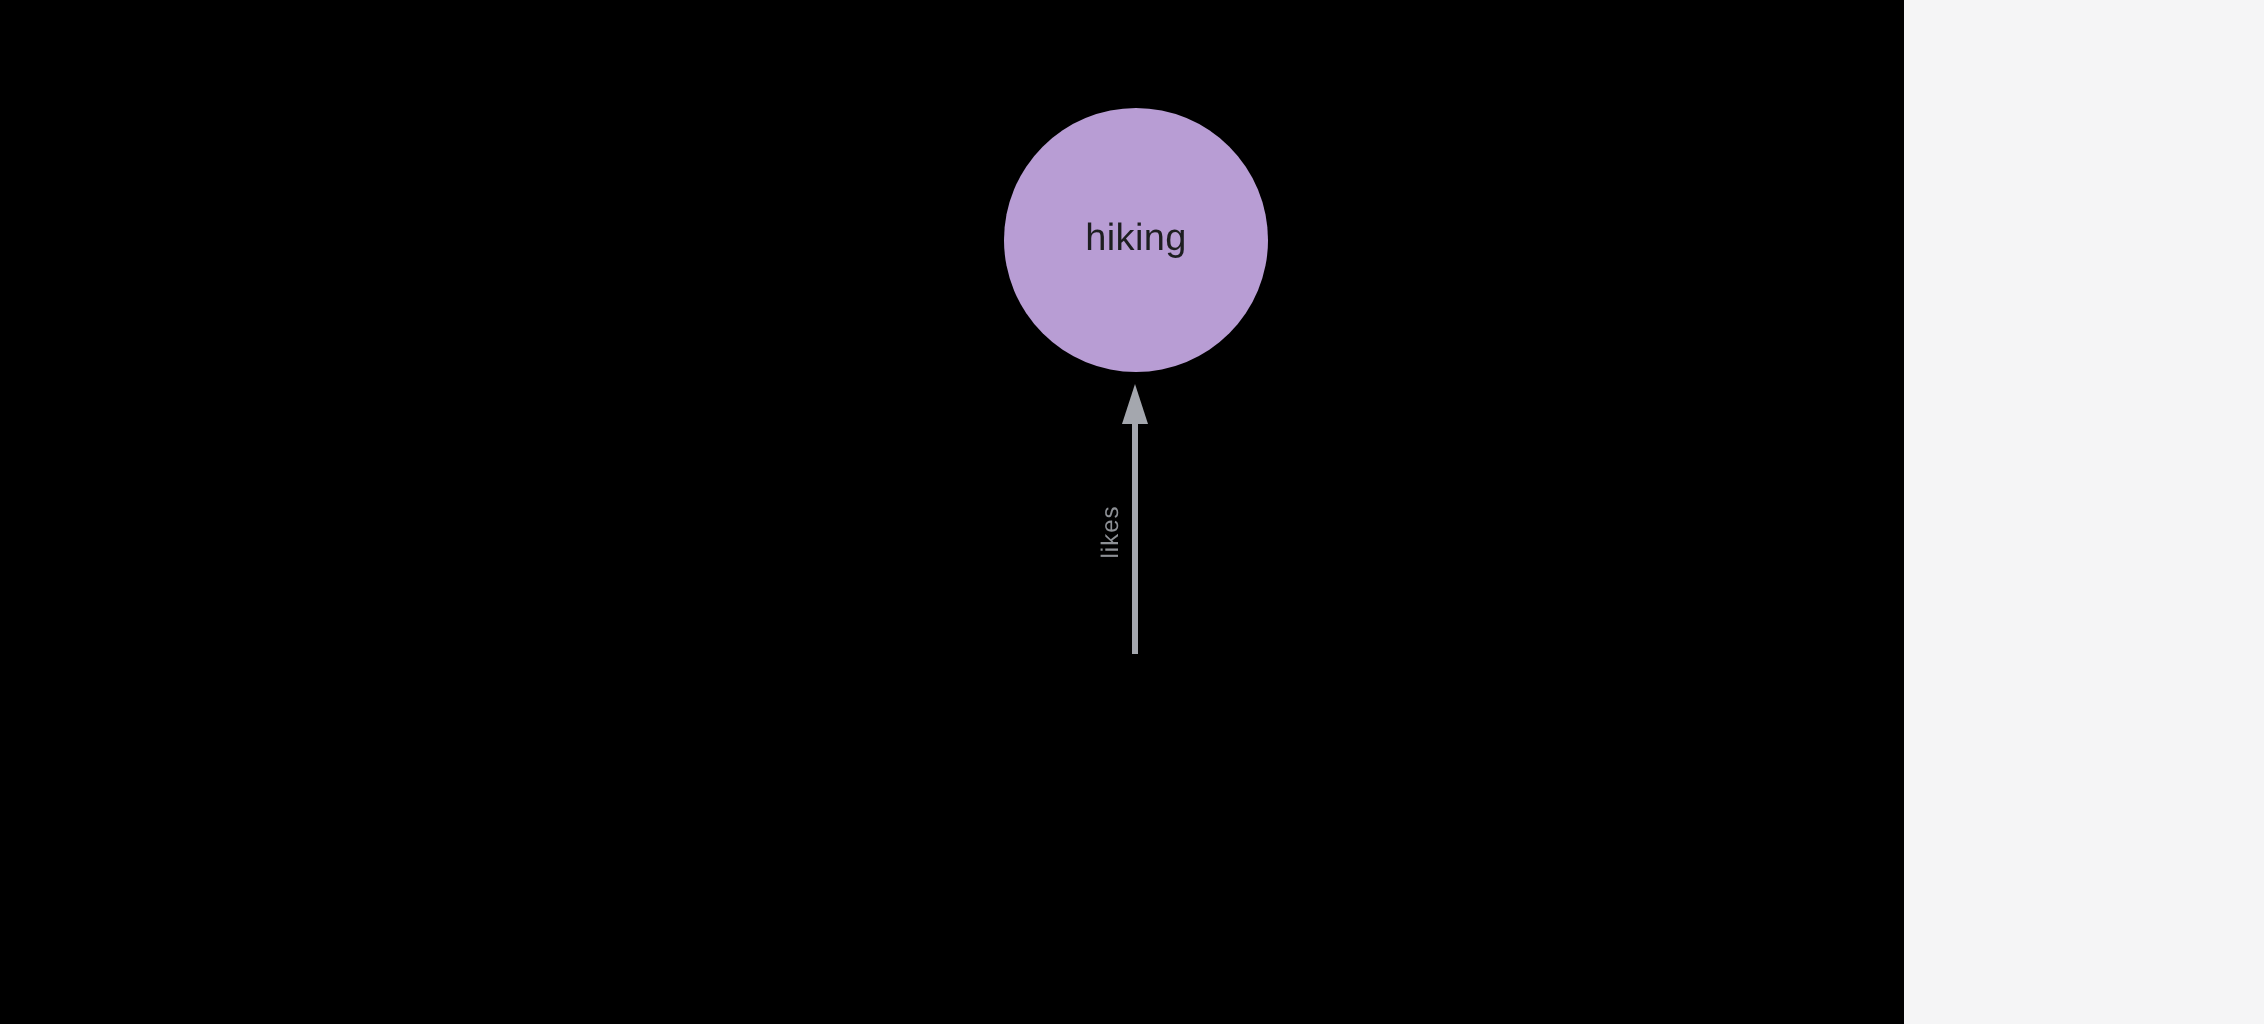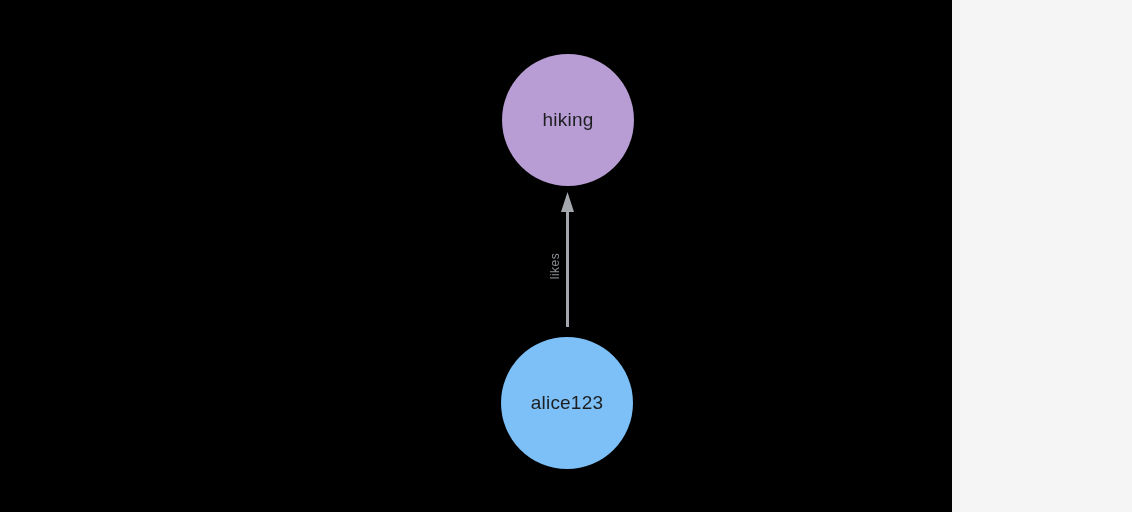--- a/index.html
+++ b/index.html
@@ -74,17 +74,14 @@
       <polygon points="567.5,192 561,212 574,212" fill="#a4a7ae"></polygon>
     </g>
   </svg>
 
   <div class="edge-label">likes</div>
 
   <div class="node node-hiking">
     <span class="node-label">hiking</span>
   </div>
 
-  <div class="node node-alice">
-    <span class="node-label">alice123</span>
-  </div>
 
 </div>
 
 </body></html>

